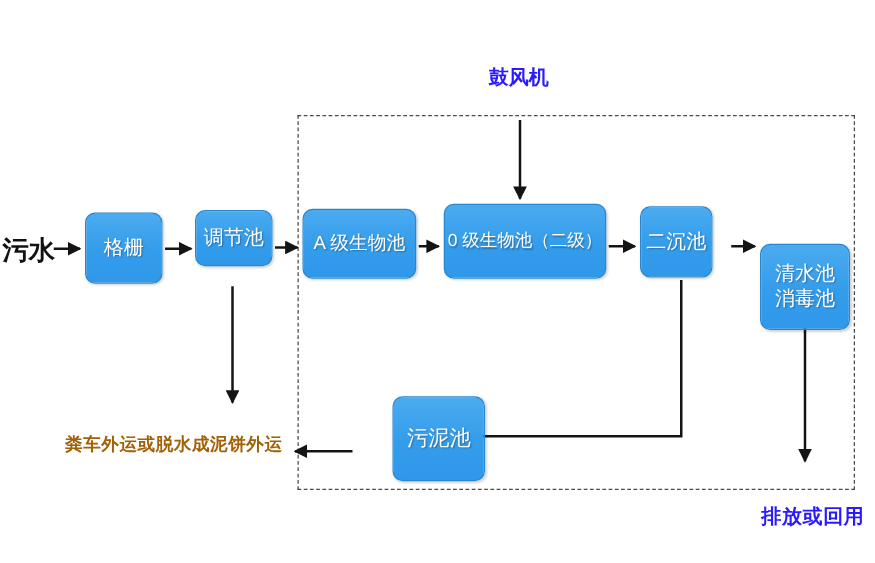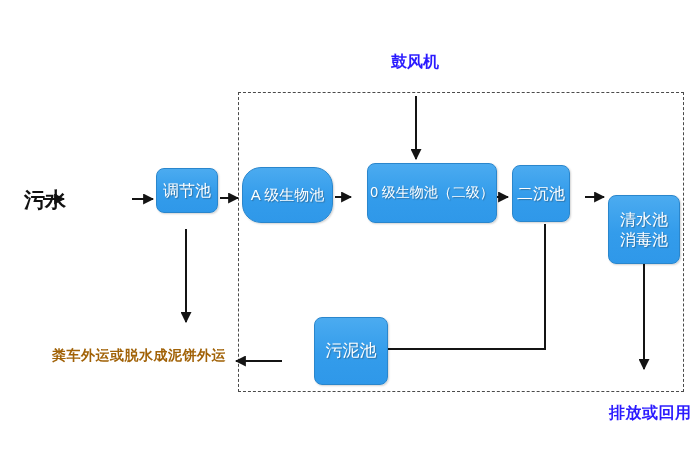--- a/index.html
+++ b/index.html
@@ -15,27 +15,27 @@
   .box{
     position:absolute;display:flex;align-items:center;justify-content:center;
     background:linear-gradient(180deg,#4babf0 0%,#339ceb 55%,#2f98e9 100%);
     border:1px solid #2a86cc;border-radius:8px;box-sizing:border-box;
     color:#ffffff;font-size:16px;text-align:center;white-space:pre-line;line-height:1.25;
     text-shadow:1px 1px 1px rgba(40,40,40,.35);
     box-shadow:1px 1px 2px rgba(0,0,0,.18);
   }
   .box-grid{left:68px;top:170px;width:62px;height:57px;}
   .box-regulating{left:156px;top:168px;width:62px;height:45px;}
-  .box-a-bio{left:242px;top:167px;width:91px;height:56px;font-size:15px;border-radius:19px;}
-  .box-o-bio{left:355px;top:163px;width:130px;height:60px;font-size:14px;margin-left:12px;}
+  .box-a-bio{left:242px;top:167px;width:91px;height:56px;font-size:15px;}
+  .box-o-bio{left:355px;top:163px;width:130px;height:60px;font-size:14px;}
   .box-sedimentation{left:512px;top:165px;width:58px;height:57px;text-align:right;}
   .box-clear-water{left:608px;top:163px;width:72px;height:69px;margin-top:32px;}
   .box-sludge{left:283px;top:317px;width:74px;height:68px;font-size:17px;margin-left:31px;}
   .lbl{position:absolute;white-space:nowrap;}
-  .lbl-source{left:2px;top:186px;font-size:21px;font-weight:bold;color:#111;margin-left:22px;}
+  .lbl-source{left:2px;top:186px;font-size:21px;font-weight:bold;color:#111;}
   .lbl-blower{left:391px;top:52px;font-size:16px;font-weight:bold;color:#2a1aff;}
   .lbl-sludge-out{left:52px;top:347px;font-size:14px;font-weight:bold;color:#a16207;letter-spacing:.5px;}
   .lbl-caption{left:245px;top:404px;font-size:14px;color:#222;letter-spacing:.5px;}
   .lbl-discharge{left:609px;top:403px;font-size:16px;font-weight:bold;color:#2a1aff;letter-spacing:.5px;}
 </style>
 </head>
 <body>
 
 <div class="stage">
 
@@ -58,20 +58,21 @@
       <line x1="186" y1="229" x2="186" y2="322" marker-end="url(#ah)"></line>
       <path d="M545,224 L545,349 L362,349" marker-end="url(#ah)"></path>
       <line x1="282" y1="361" x2="236" y2="361" marker-end="url(#ah)"></line>
       <line x1="644" y1="234" x2="644" y2="369" marker-end="url(#ah)"></line>
     </g>
   </svg>
 
   <div class="lbl lbl-source">污水</div>
   <div class="lbl lbl-blower">鼓风机</div>
 
+  <div class="box box-grid">格栅</div>
   <div class="box box-regulating">调节池</div>
   <div class="box box-a-bio">A 级生物池</div>
   <div class="box box-o-bio">0 级生物池（二级）</div>
   <div class="box box-sedimentation">二沉池</div>
   <div class="box box-clear-water">清水池
 消毒池</div>
   <div class="box box-sludge">污泥池</div>
 
   <div class="lbl lbl-sludge-out">粪车外运或脱水成泥饼外运</div>
   <div class="lbl lbl-discharge">排放或回用</div>

